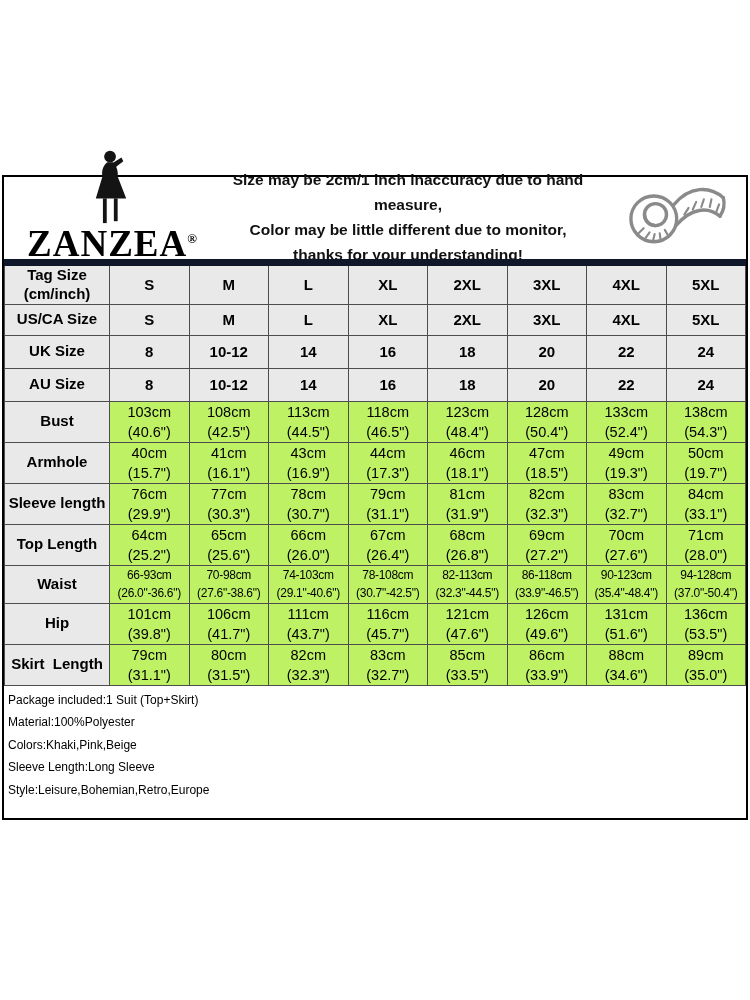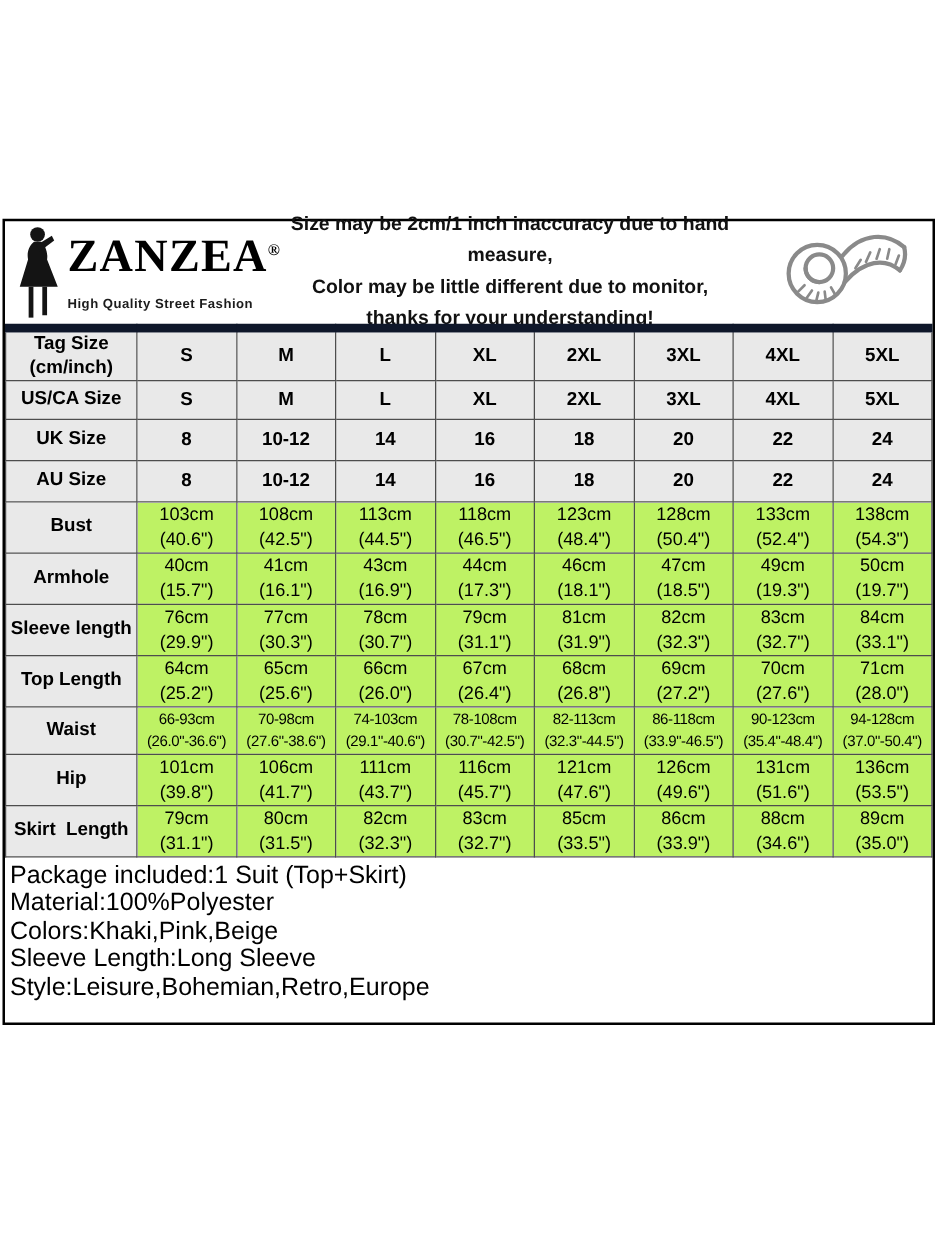--- a/index.html
+++ b/index.html
@@ -7,21 +7,21 @@
     width:750px;height:1000px;background:#ffffff;
     font-family:"Liberation Sans","DejaVu Sans",sans-serif;
     color:#000;position:relative;overflow:hidden;
   }
   .content-box{
     position:absolute;left:2px;top:175px;width:742px;height:641px;
     border:2px solid #000;display:flex;flex-direction:column;background:#fff;
   }
   
   .header{height:82px;display:flex;align-items:center;flex:0 0 auto;}
-  .logo{width:208px;display:flex;align-items:center;padding-left:6px;box-sizing:border-box;}
+  .logo{width:208px;display:flex;align-items:center;padding-left:6px;box-sizing:border-box;flex-direction:column;}
   .logo svg{flex:0 0 auto;}
   .logo-text{margin-left:2px;}
   .brand-line{font-family:"Liberation Serif","DejaVu Serif",serif;font-weight:bold;
     font-size:37px;line-height:1;letter-spacing:1px;white-space:nowrap;}
   .reg{font-size:13px;vertical-align:super;letter-spacing:0;}
   .tagline{font-size:10.5px;font-weight:600;letter-spacing:.4px;color:#1c1c1c;margin-top:13px;white-space:nowrap;}
   .disclaimer{flex:1;text-align:center;font-size:15.5px;font-weight:600;line-height:1.6;color:#111;}
   .tape-wrap{width:142px;display:flex;justify-content:center;align-items:center;}
   
   table.size-table{
@@ -37,21 +37,21 @@
     background:#e9e9e9;font-weight:bold;font-size:15px;line-height:1.25;white-space:pre-wrap;
   }
   tr.size-row td{background:#e9e9e9;font-weight:bold;font-size:15px;}
   tr.measure-row td{background:#bef264;font-weight:normal;font-size:14.5px;line-height:1.38;}
   tr.measure-row td.small{font-size:12px;letter-spacing:-0.3px;line-height:1.55;}
   tr:nth-child(1){height:41px;}
   tr:nth-child(2){height:31px;margin-top:28px;}
   tr:nth-child(3),tr:nth-child(4){height:33px;}
   tr:nth-child(n+5){height:28px;}
   
-  .footer{flex:1;padding:3px 0 0 4px;font-size:20px;line-height:22.6px;color:#000;}
+  .footer{flex:1;padding:3px 0 0 4px;font-size:12px;line-height:22.6px;color:#000;}
 </style>
 </head>
 <body>
 
 <div class="content-box">
 
   <div class="header">
     <div class="logo">
       <svg width="42" height="76" viewBox="0 0 44 80">
         <g fill="#141414">

